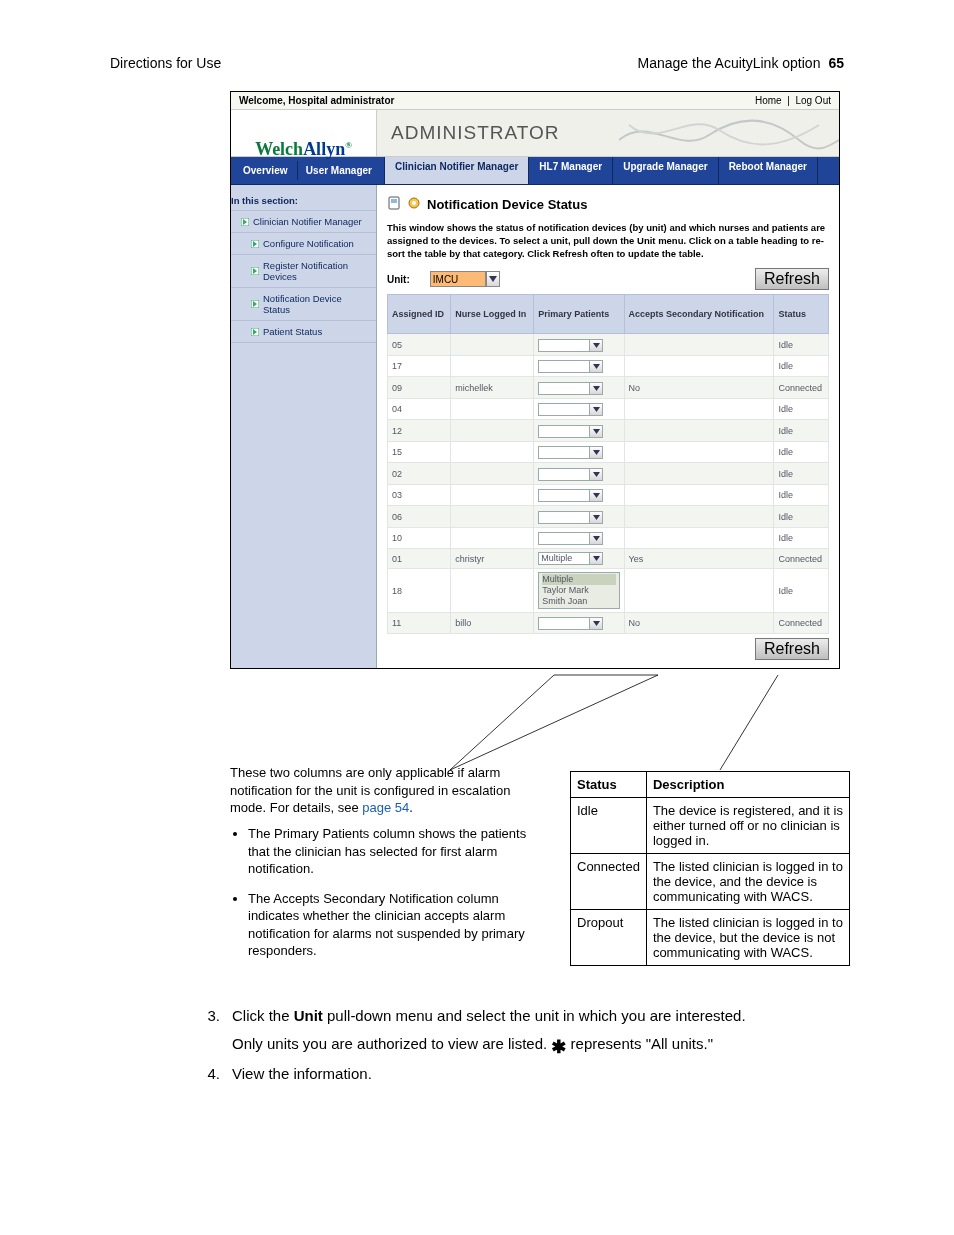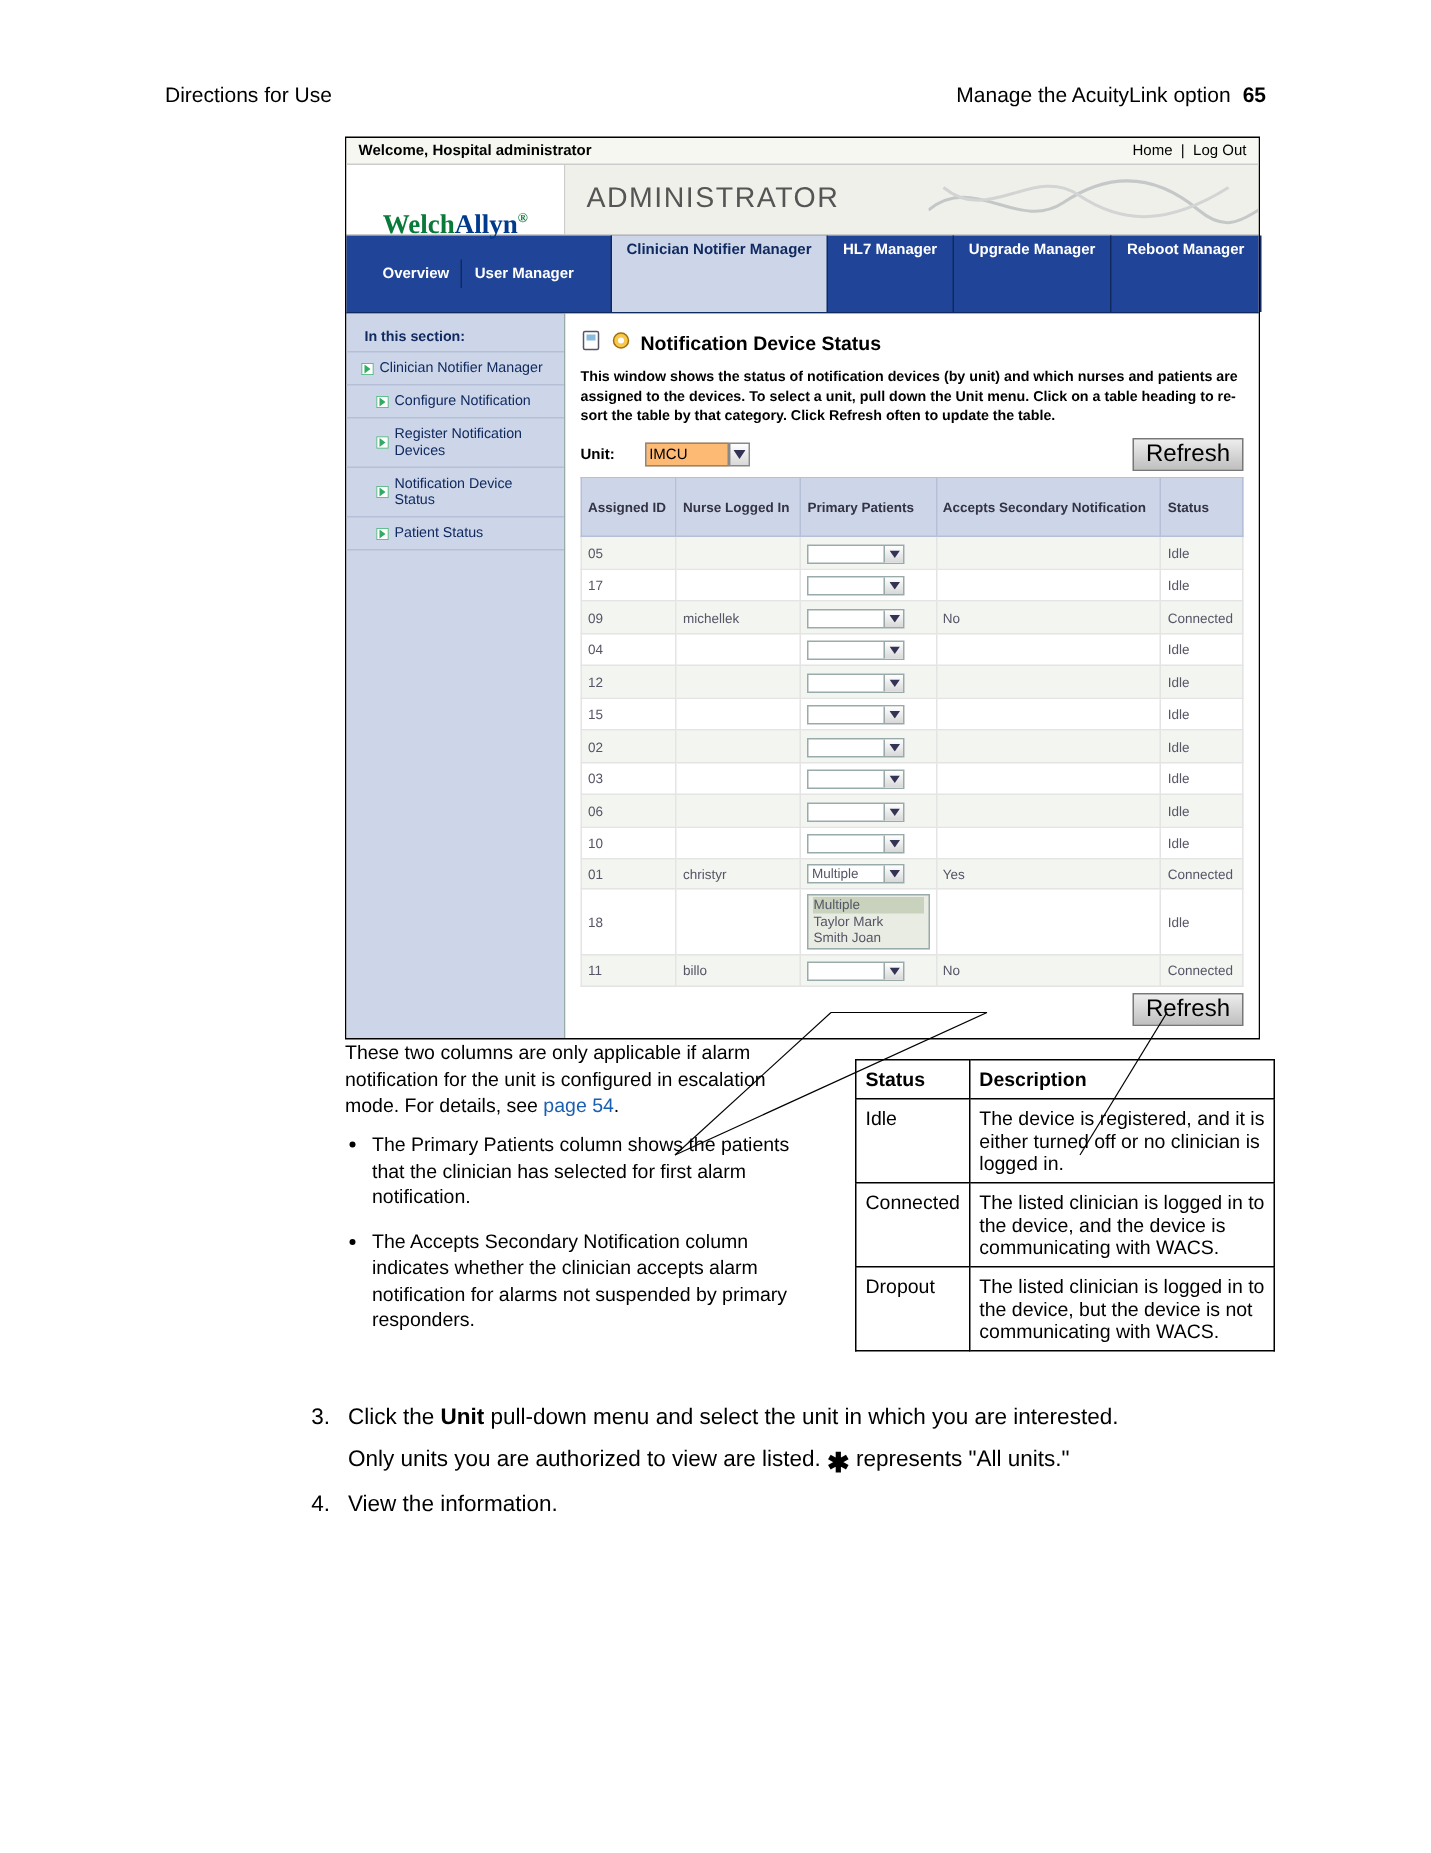--- a/index.html
+++ b/index.html
@@ -108,21 +108,21 @@
   .main-tabs .tabcell {
     padding: 4px 10px;
     font-size: 10px;
     font-weight: bold;
     color: #fff;
     border-right: 1px solid #102a60;
     white-space: nowrap;
   }
   .main-tabs .tabcell.left-pad {
     width: 145px;
-    padding: 16px;
+    padding: 4px;
     display: flex;
   }
   .main-tabs .tabcell.left-pad .sub {
     flex: 1;
     padding: 4px 8px;
     border-right: 1px solid #102a60;
   }
   .main-tabs .tabcell.active {
     background: #cdd6e8;
     color: #102a60;
@@ -133,21 +133,21 @@
   .sidebar {
     width: 146px;
     background: #cdd6e8;
     border-right: 1px solid #9aa;
     padding: 6px 0 6px 0;
     box-sizing: border-box;
     font-size: 9.5px;
   }
   .sidebar .section-title {
     font-weight: bold;
-    padding: 4px 12px;
+    padding: 4px 0;
     color: #102a60;
   }
   .sidebar .nav-item {
     padding: 5px 6px 5px 10px;
     border-top: 1px solid #b5c0d8;
     color: #102a60;
     display: flex;
     align-items: center;
     gap: 4px;
   }
@@ -295,23 +295,24 @@
   
   .callout-svg {
     position: absolute;
     pointer-events: none;
   }
 
   
   .lower-section {
     display: flex;
     gap: 30px;
+    margin-top: 95px;
     margin-left: 120px;
     width: 620px;
-    align-items: flex-end;
+    align-items: center;
   }
   .lower-left {
     flex: 1;
     font-size: 13px;
     line-height: 1.35;
   }
   .lower-left p { margin: 0 0 8px 0; }
   .lower-left .link { color: #1a5fb4; }
   .lower-left ul { padding-left: 18px; margin: 6px 0; }
   .lower-left li { margin-bottom: 12px; }

